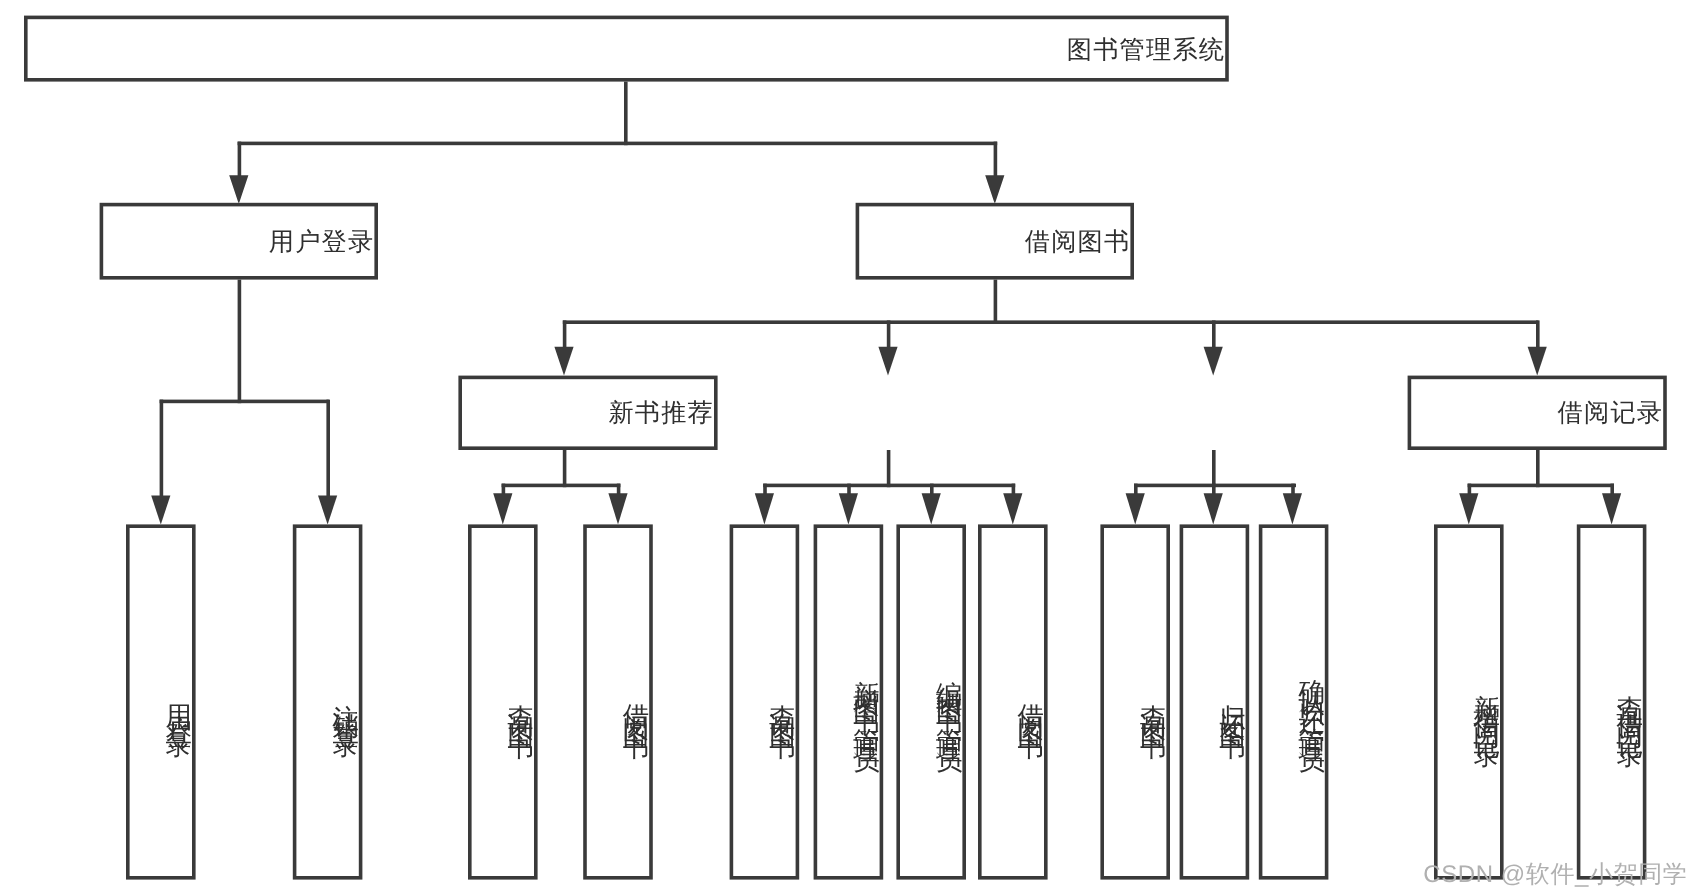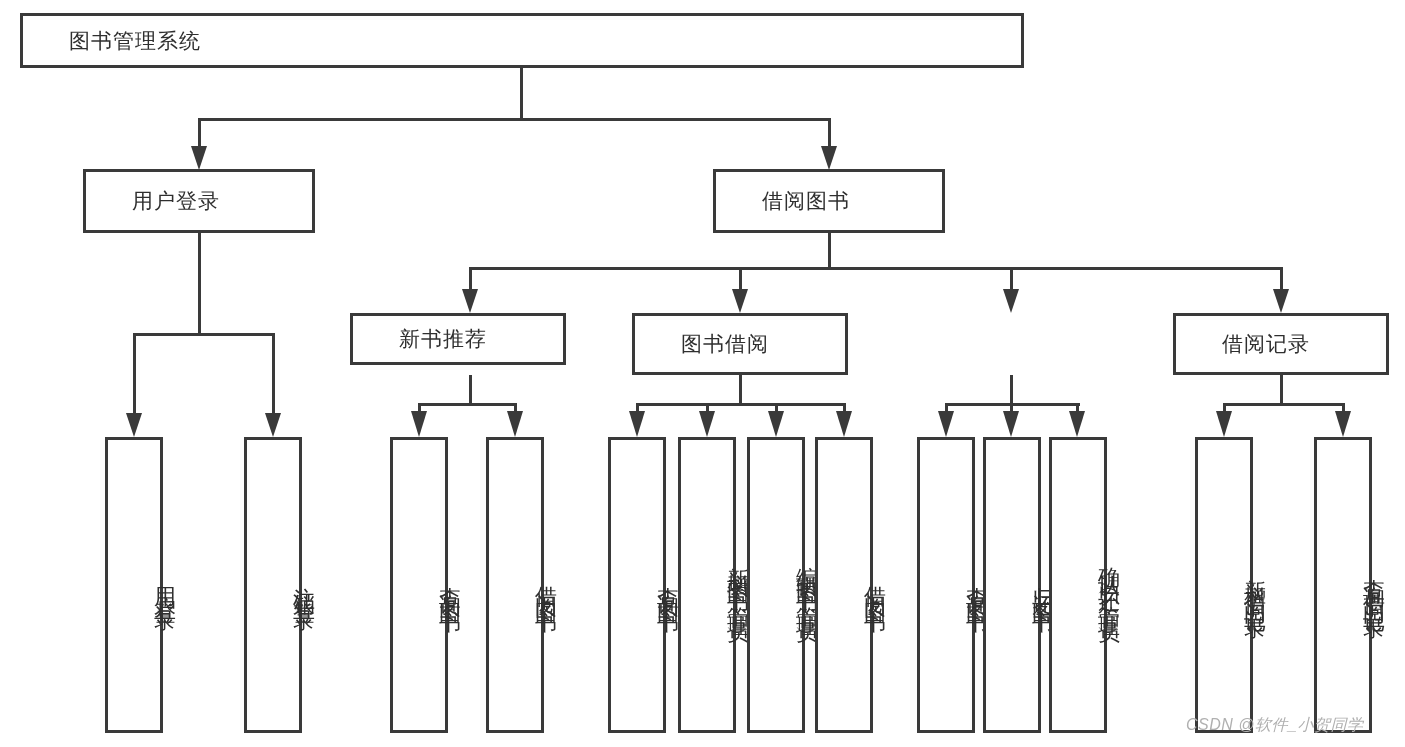--- a/index.html
+++ b/index.html
@@ -15,23 +15,22 @@
     position:relative;
     width:1405px;height:747px;
     background:var(--bg);
     font-family:"Liberation Sans","DejaVu Sans",sans-serif;
     overflow:hidden;
   }
   .box{
     position:absolute;
     background:var(--fill);
     border:3px solid var(--line);
-    display:flex;align-items:center;justify-content:flex-start;
+    display:flex;align-items:center;justify-content:flex-end;
     color:var(--text);
-    padding-left:46px;
   }
   .box.h span{
     font-size:21px;
     letter-spacing:1px;
     white-space:nowrap;
   }
   .box.v span{
     writing-mode:vertical-rl;
     text-orientation:mixed;
     font-size:22px;
@@ -44,26 +43,25 @@
   .arr{
     position:absolute;width:0;height:0;
     border-left:8px solid transparent;
     border-right:8px solid transparent;
     border-top:24px solid var(--line);
   }
   .arr.long{border-top-width:26px;}
   .watermark{
     position:absolute;
     left:1186px;top:715px;
-    font-size:16px;
+    font-size:20px;
     color:var(--wm);
     letter-spacing:0.5px;
     white-space:nowrap;
     z-index:10;
-    font-style:italic;
   }
 </style>
 </head>
 <body>
 
 <div id="stage">
 
   <div class="box h" style="left:20px;top:13px;width:1004px;height:55px">
     <span>图书管理系统</span>
   </div>
@@ -93,25 +91,22 @@
   <div class="hline" style="left:469px;top:267px;width:813px"></div>
   <div class="vline" style="left:469px;top:267px;height:24px"></div>
   <div class="arr" style="left:462px;top:289px"></div>
   <div class="vline" style="left:739px;top:267px;height:24px"></div>
   <div class="arr" style="left:732px;top:289px"></div>
   <div class="vline" style="left:1010px;top:267px;height:24px"></div>
   <div class="arr" style="left:1003px;top:289px"></div>
   <div class="vline" style="left:1280px;top:267px;height:24px"></div>
   <div class="arr" style="left:1273px;top:289px"></div>
 
-  <div class="box h" style="left:350px;top:313px;width:216px;height:52px">
+  <div class="box h" style="left:382px;top:313px;width:216px;height:62px">
     <span>新书推荐</span>
-  </div>
-  <div class="box h" style="left:632px;top:313px;width:216px;height:62px">
-    <span>图书借阅</span>
   </div>
   <div class="box h" style="left:1173px;top:313px;width:216px;height:62px">
     <span>借阅记录</span>
   </div>
 
   <div class="vline" style="left:469px;top:375px;height:31px"></div>
   <div class="hline" style="left:418px;top:403px;width:99px"></div>
   <div class="vline" style="left:418px;top:403px;height:9px"></div>
   <div class="arr long" style="left:411px;top:411px"></div>
   <div class="vline" style="left:514px;top:403px;height:9px"></div>

